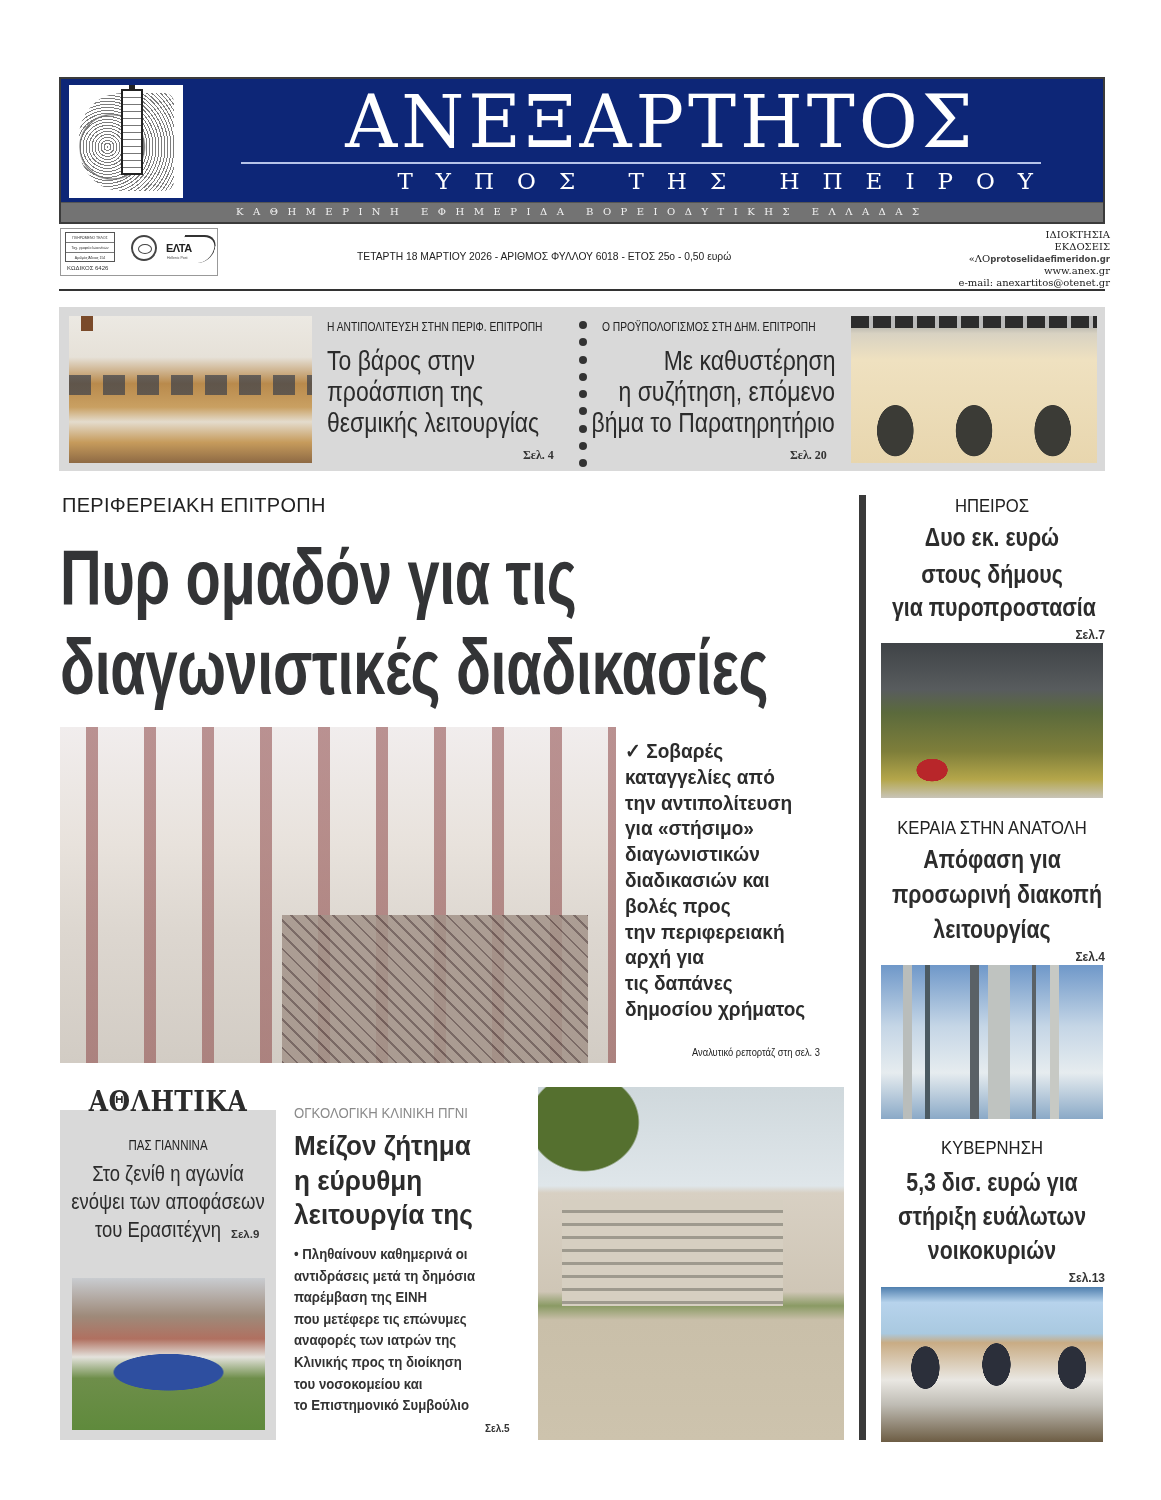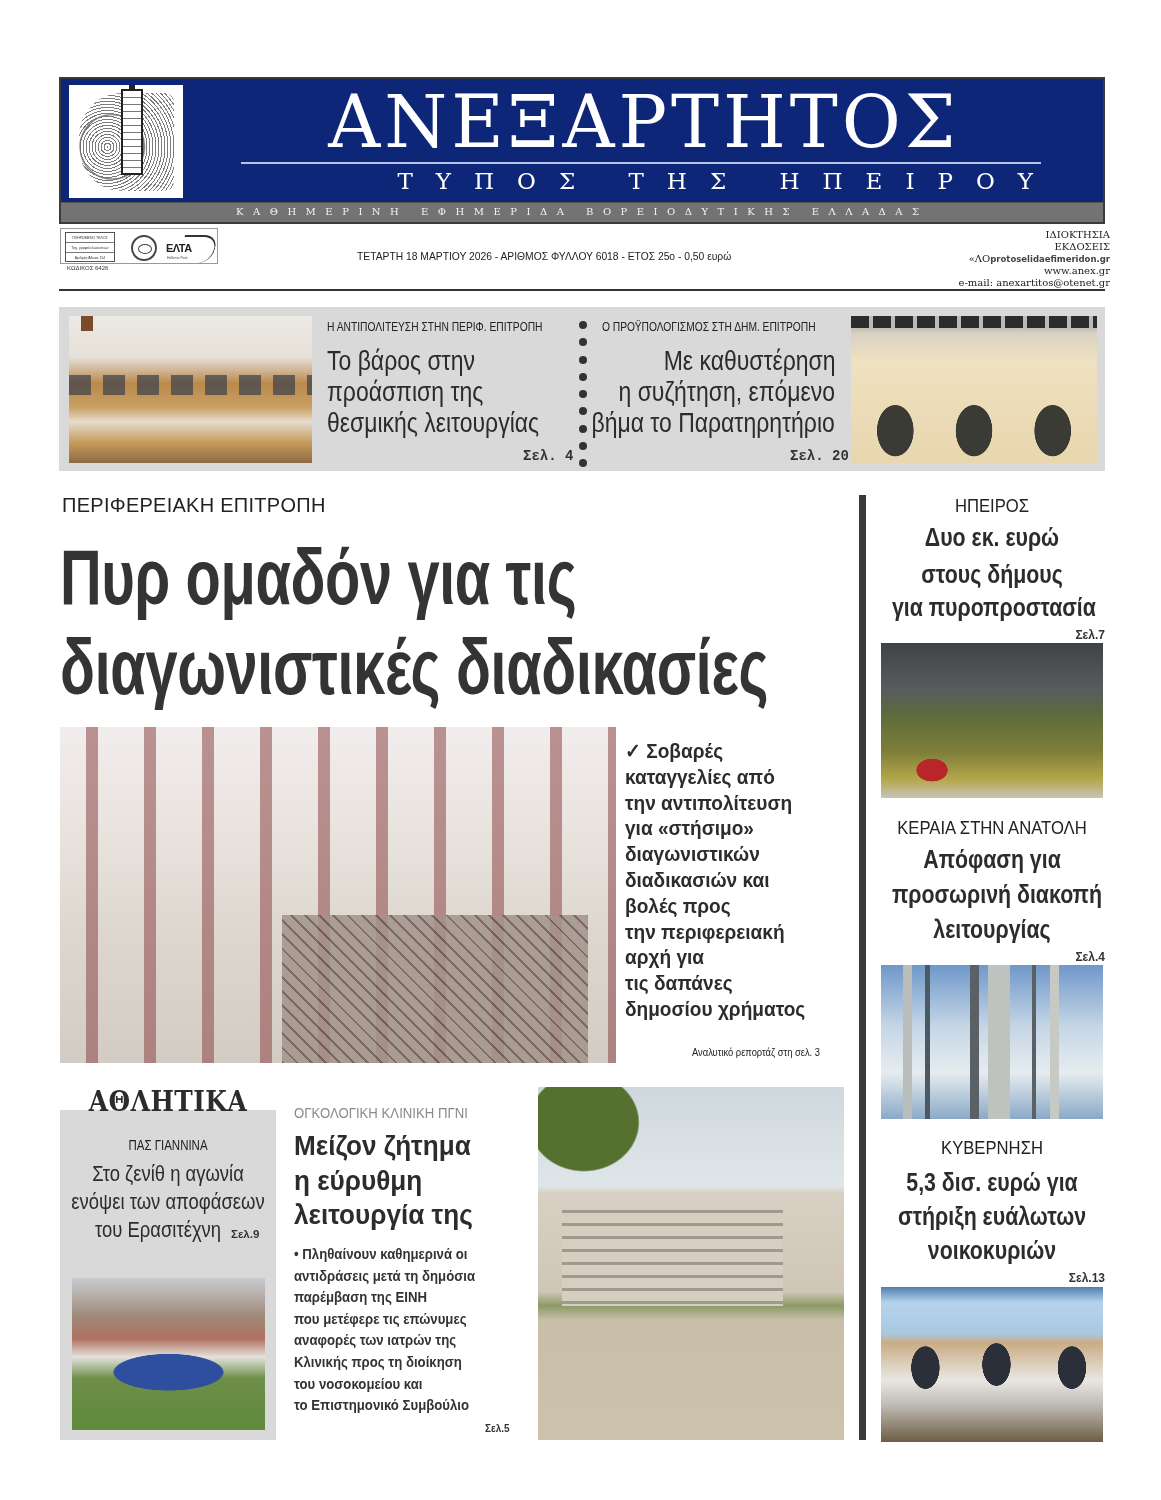--- a/index.html
+++ b/index.html
@@ -9,21 +9,21 @@
   
   .masthead {
     position: absolute; left: 59px; top: 77px; width: 1046px; height: 147px;
     border: 2px solid #3b3b3b; background: #0d2677;
   }
   .masthead-logo {
     position: absolute; left: 8px; top: 6px; width: 114px; height: 113px; background: #fff;
     overflow: hidden;
   }
   .masthead-title {
-    position: absolute; left: 178px; top: 2px; width: 810px; text-align: center;
+    position: absolute; left: 195px; top: 2px; width: 810px; text-align: center;
     font-family: "DejaVu Serif", serif; color: #fff; font-size: 72px; letter-spacing: 4px;
     line-height: 82px;
   }
   .masthead-rule {
     position: absolute; left: 180px; top: 83px; width: 800px; height: 2px; background: #b6c3e8;
   }
   .masthead-sub {
     position: absolute; left: 175px; top: 88px; width: 820px; text-align: right;
     font-family: "DejaVu Serif", serif; color: #fff; font-size: 23px; letter-spacing: 23px; line-height: 28px;
   }
@@ -31,21 +31,21 @@
     position: absolute; left: 0; top: 123px; width: 100%; height: 20px; background: #737373;
     border-top: 1px solid #555;
   }
   .masthead-strip span {
     position: absolute; left: 175px; top: 3px; font-family: "DejaVu Serif", serif; font-size: 10px;
     color: #f2f2f2; letter-spacing: 9.5px; white-space: nowrap;
   }
 
   
   .postage {
-    position: absolute; left: 60px; top: 228px; width: 158px; height: 36px;
+    position: absolute; left: 60px; top: 228px; width: 158px; height: 48px;
     border: 1px solid #999; background: #fff;
   }
   .postage-box {
     position: absolute; left: 4px; top: 3px; width: 50px; height: 30px; border: 1px solid #555;
     font-size: 3.5px; color: #333; text-align: center;
   }
   .postage-box div { border-bottom: 1px solid #777; height: 10px; line-height: 10px; }
   .postage-code { position: absolute; left: 6px; top: 36px; font-size: 6px; color: #333; }
   .postage-seal {
     position: absolute; left: 70px; top: 6px; width: 26px; height: 26px; border-radius: 50%;
@@ -78,21 +78,21 @@
   .teaser-right-photo { left: 792px; top: 9px; width: 246px; height: 147px; }
   .kicker-sm {
     position: absolute; font-family: "Liberation Sans", sans-serif; font-size: 12.5px; color: #222;
     transform: scaleX(0.82); transform-origin: left top; white-space: nowrap; font-weight: normal;
   }
   .teaser-head {
     position: absolute; font-family: "Liberation Sans", sans-serif; font-size: 28px; line-height: 31px;
     color: #2b2b2b; transform: scaleX(0.82); white-space: nowrap;
   }
   .page-ref {
-    position: absolute; font-family: Liberation Mono, monospace; font-weight: bold; font-size: 14px; color: #333;
+    position: absolute; font-family: Liberation Serif, serif; font-weight: bold; font-size: 12px; color: #333;
   }
   .dots {
     position: absolute; left: 519px; top: 14px; width: 10px; height: 146px;
     display: flex; flex-direction: column; justify-content: space-between; align-items: center;
   }
   .dots i { display: block; width: 8px; height: 8px; border-radius: 50%; background: #333; }
 
   
   .main-kicker {
     position: absolute; left: 62px; top: 493px; font-size: 21px; color: #222; letter-spacing: 0.3px;

